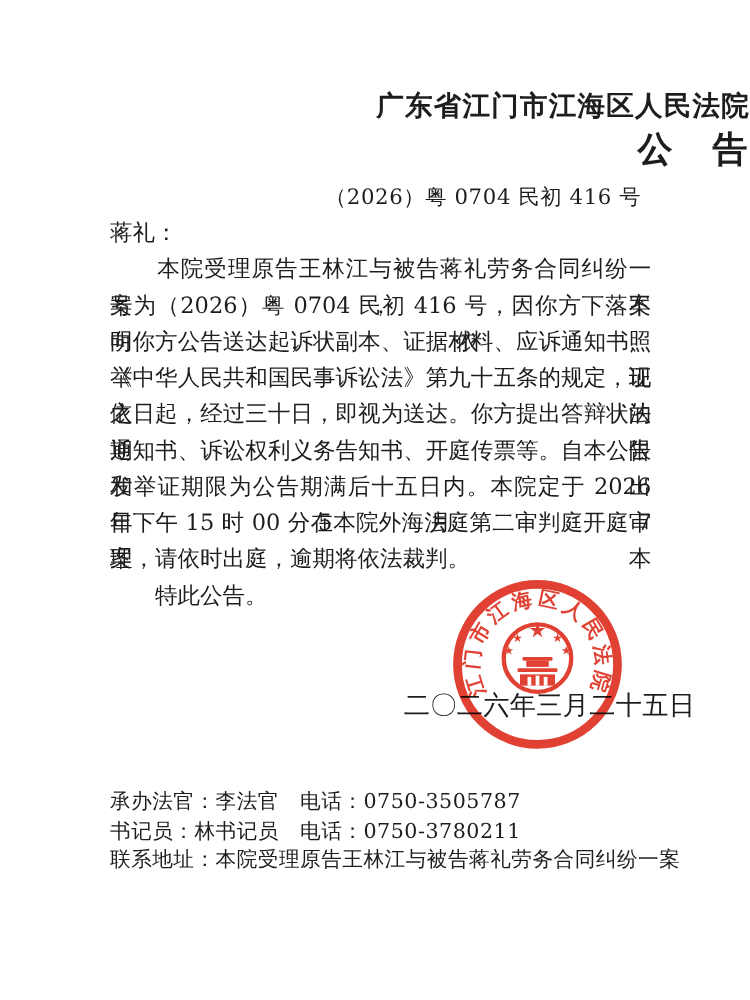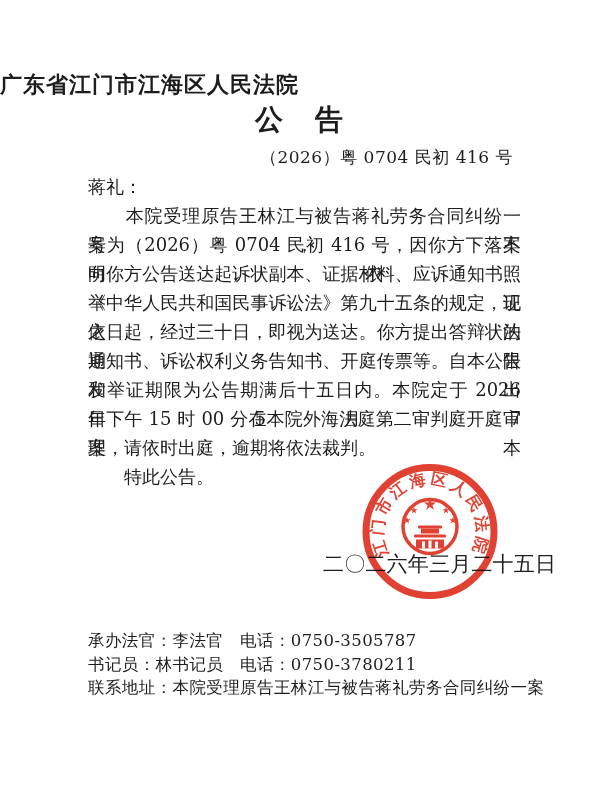--- a/index.html
+++ b/index.html
@@ -7,26 +7,26 @@
   .page {
     position:relative;
     width:600px; height:800px;
     background:#ffffff;
     color:#1d1d1d;
     font-family:"DejaVu Serif","Liberation Serif",serif;
     overflow:hidden;
   }
   .court-name {
     position:absolute; top:70px; left:0; right:0;
-    text-align:left;
+    text-align:right;
     font-size:22px; font-weight:bold; letter-spacing:1px;
   }
   .doc-title {
     position:absolute; top:101px; left:0; right:0;
-    text-align:center;
+    text-align:right;
     font-size:28px; font-weight:bold; letter-spacing:2px;
   }
   .case-number {
     position:absolute; top:146px; right:87px;
     font-size:17px; letter-spacing:0.5px;
   }
   .body-block {
     position:absolute; top:172px; left:88px; width:433px;
     font-size:18px;
   }

